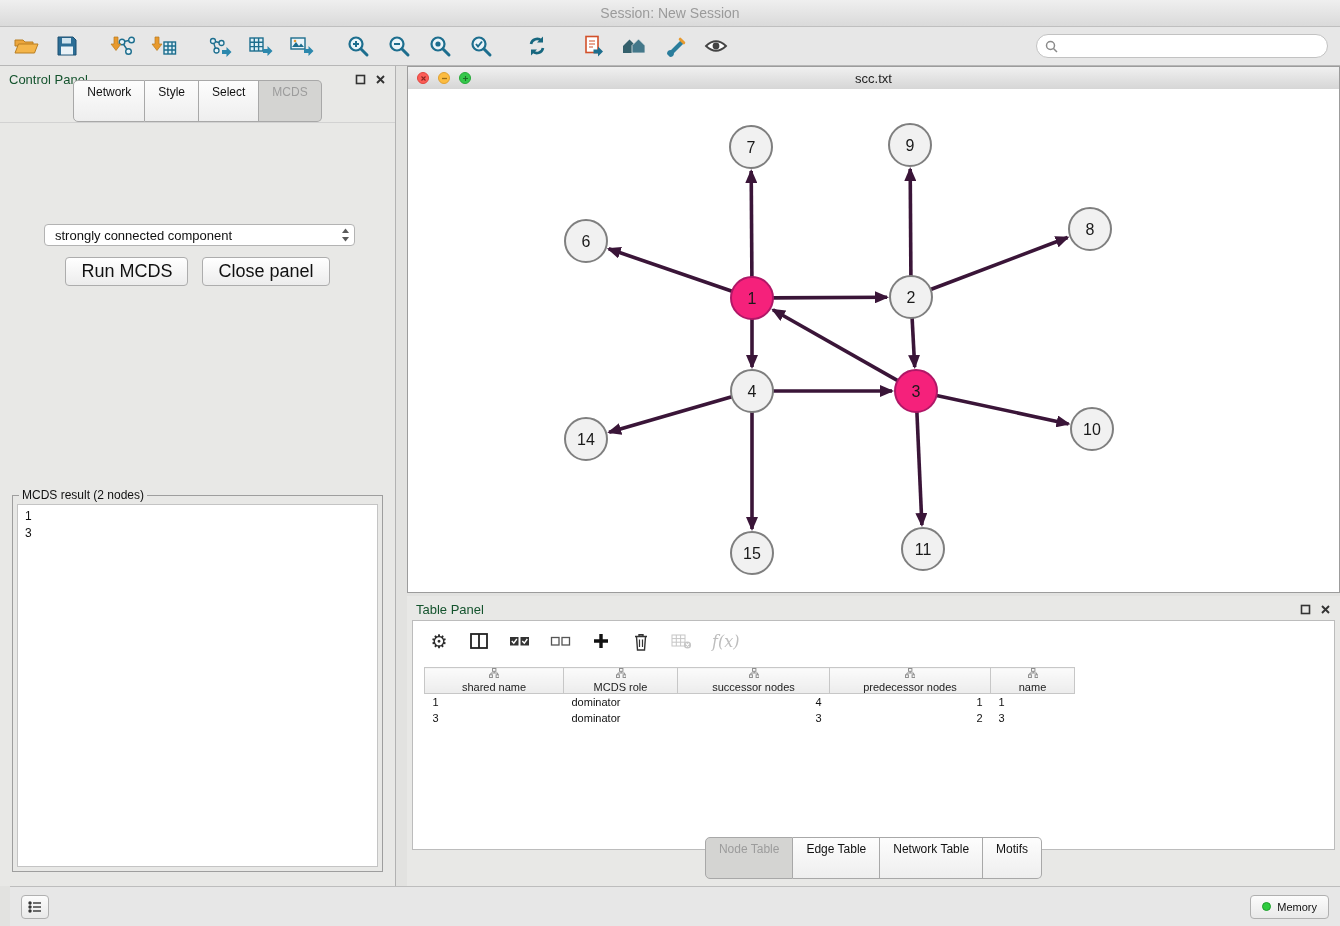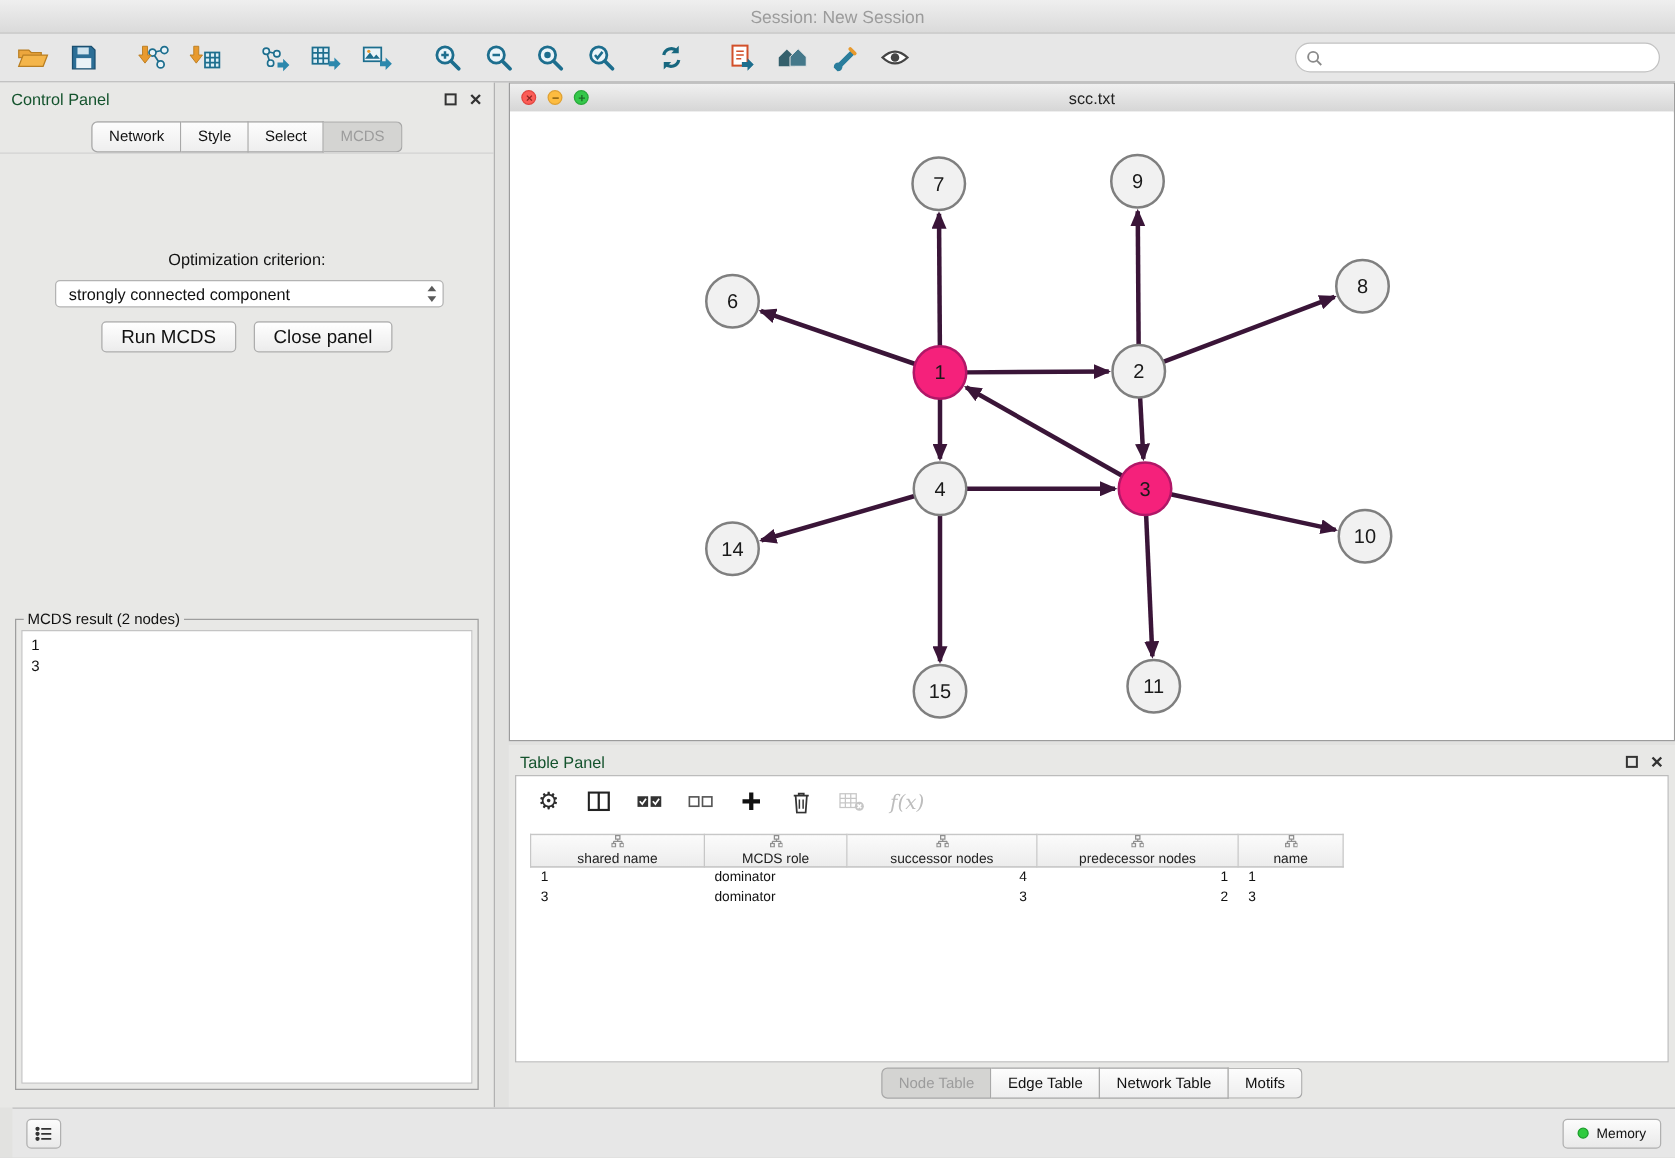--- a/index.html
+++ b/index.html
@@ -26,33 +26,33 @@
   .panel-header{height:26px;display:flex;align-items:center;padding:0 9px;font-size:13px;color:#14532d;}
   .ph-icons{margin-left:auto;display:flex;gap:9px;align-items:center;}
   .ph-btn{display:flex;align-items:center;justify-content:center;cursor:default;}
 
   
   .control-panel{position:absolute;left:0;top:66px;width:396px;height:820px;background:#e8e8e6;
     border-right:1px solid #b2b2b2;box-sizing:border-box;}
   .cp-tabbar{position:absolute;left:0;top:26px;right:0;height:30px;display:flex;justify-content:center;
     align-items:flex-end;padding-bottom:0;border-bottom:1px solid #d2d2d2;}
   .tabset{display:flex;}
-  .tab{font-size:12px;padding:4px 13px 5px;background:linear-gradient(#fdfdfd,#eeeeee);
+  .tab{font-size:12px;padding:4px 13px 22px;background:linear-gradient(#fdfdfd,#eeeeee);
     border:1px solid #a8a8a8;border-left:none;color:#111;cursor:default;white-space:nowrap;text-align:right;}
   .tab:first-child{border-left:1px solid #a8a8a8;border-radius:5px 0 0 5px;}
   .tab:last-child{border-radius:0 5px 5px 0;}
   .tab.active{background:#d4d4d2;color:#9c9c9c;}
   .opt-label{position:absolute;left:0;right:0;top:134px;text-align:center;font-size:13px;color:#111;}
   .dropdown{position:absolute;left:44px;width:311px;top:158px;height:22px;background:#fff;
     border:1px solid #b3b3b3;border-radius:4px;display:flex;align-items:center;box-sizing:border-box;
     padding:0 4px 0 10px;cursor:default;}
   .dd-text{flex:1;font-size:13px;color:#111;}
   .btn-row{position:absolute;left:0;right:0;top:191px;display:flex;justify-content:center;gap:14px;}
   .btn{border:1px solid #adadad;border-radius:4px;background:linear-gradient(#ffffff,#ececec);
-    font-size:15px;color:#111;padding:3px 15px;font-family:"Liberation Sans",sans-serif;cursor:default;}
+    font-size:18px;color:#111;padding:3px 15px;font-family:"Liberation Sans",sans-serif;cursor:default;}
   .result-box{position:absolute;left:12px;right:12px;top:422px;bottom:14px;border:1px solid #9e9e9e;
     margin:0;padding:2px 4px 4px;background:transparent;}
   .result-box legend{font-size:12px;color:#111;padding:0 3px;margin-left:2px;background:#e8e8e6;}
   .result-inner{width:100%;height:100%;box-sizing:border-box;background:#fff;border:1px solid #c4c4c4;
     overflow:hidden;padding:3px 7px;}
   .result-line{font-size:12px;line-height:17px;color:#111;}
 
   
   .network-window{position:absolute;left:407px;top:66px;width:933px;height:527px;border:1px solid #9c9c9c;
     background:#fff;box-sizing:border-box;}
@@ -253,21 +253,20 @@
       </span>
     </div>
     <div class="cp-tabbar">
       <div class="tabset" id="cp-tabs">
           <div class="tab">Network</div>
           <div class="tab">Style</div>
           <div class="tab">Select</div>
           <div class="tab active">MCDS</div>
         </div>
     </div>
-    <div class="opt-label">Optimization criterion:</div>
     <div class="dropdown">
       <span class="dd-text">strongly connected component</span>
       <svg width="9" height="14" viewBox="0 0 9 14">
         <path d="M4.5 0.5 L8 5 H1z" fill="#5a5a5a"></path>
         <path d="M4.5 13.5 L1 9 H8z" fill="#5a5a5a"></path>
       </svg>
     </div>
     <div class="btn-row">
       <button class="btn">Run MCDS</button>
       <button class="btn">Close panel</button>

